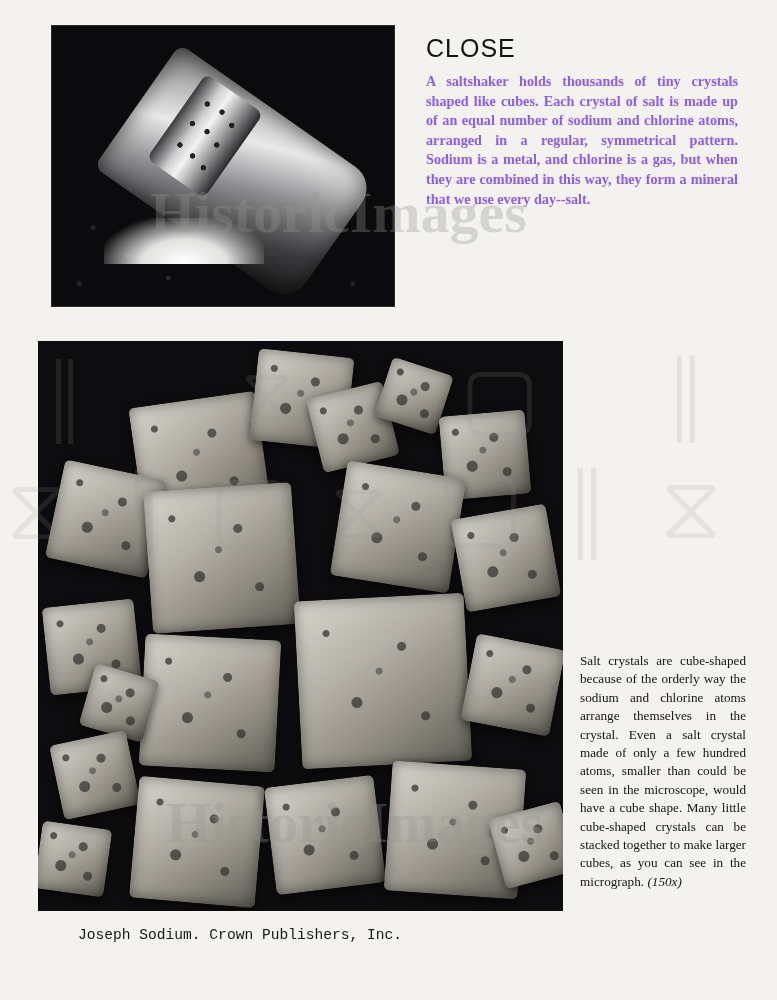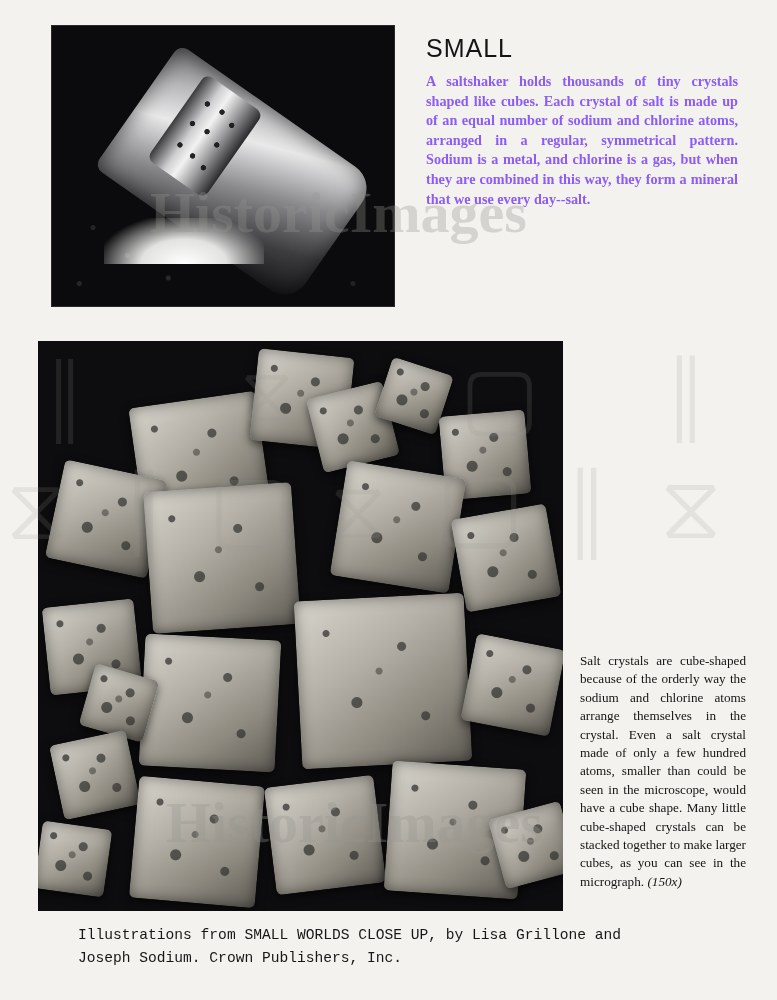--- a/index.html
+++ b/index.html
@@ -234,21 +234,21 @@
 
   <div class="photo-top">
     <div class="shaker-noise"></div>
     <div class="salt-stream"></div>
     <div class="shaker-body"></div>
     <div class="shaker-cap"></div>
     <div class="shaker-holes"></div>
     <div class="salt-pile"></div>
   </div>
 
-  <div class="title">SMALL</div>
+  <div class="title">CLOSE</div>
   <div class="intro">A saltshaker holds thousands of tiny crystals shaped like cubes. Each crystal of salt is made up of an equal number of sodium and chlorine atoms, arranged in a regular, symmetrical pattern. Sodium is a metal, and chlorine is a gas, but when they are combined in this way, they form a mineral that we use every day--salt.</div>
 
   <div class="photo-micro">
     <div class="cube" style="left:98px;  top:58px;  width:128px; height:120px; transform:rotate(-8deg);"></div>
     <div class="cube" style="left:216px; top:12px;  width:96px;  height:92px;  transform:rotate(6deg);"></div>
     <div class="cube" style="left:276px; top:48px;  width:78px;  height:76px;  transform:rotate(-14deg);"></div>
     <div class="cube" style="left:344px; top:24px;  width:64px;  height:62px;  transform:rotate(18deg);"></div>
     <div class="cube" style="left:404px; top:72px;  width:86px;  height:84px;  transform:rotate(-5deg);"></div>
     <div class="cube" style="left:16px;  top:128px; width:104px; height:100px; transform:rotate(12deg);"></div>
     <div class="cube" style="left:110px; top:146px; width:148px; height:142px; transform:rotate(-4deg);"></div>
@@ -266,21 +266,20 @@
     <div class="cube" style="left:458px; top:468px; width:74px;  height:72px;  transform:rotate(-15deg);"></div>
     <div class="cube" style="left:0px;   top:484px; width:70px;  height:68px;  transform:rotate(8deg);"></div>
   </div>
 
   <div class="side-caption">
     <span>Salt crystals are cube-shaped because of the orderly way the sodium and chlorine atoms arrange themselves in the crystal. Even a salt crystal made of only a few hundred atoms, smaller than could be seen in the microscope, would have a cube shape. Many little cube-shaped crystals can be stacked together to make larger cubes, as you can see in the micrograph.</span>
     <span class="mag">(150x)</span>
   </div>
 
   <div class="credit">
-    <div>Illustrations from SMALL WORLDS CLOSE UP, by Lisa Grillone and</div>
     <div>Joseph Sodium.  Crown Publishers, Inc.</div>
   </div>
 
   <div class="watermark-layer">
     <div class="wm-icons">
       <div class="wm-ic" style="left:6px;  top:160px; font-size:86px;">⧖</div>
       <div class="wm-ic" style="left:118px; top:170px; font-size:72px;">║</div>
       <div class="wm-ic" style="left:208px; top:154px; font-size:92px;">▢</div>
       <div class="wm-ic" style="left:330px; top:166px; font-size:80px;">⧖</div>
       <div class="wm-ic" style="left:436px; top:150px; font-size:94px;">▢</div>

